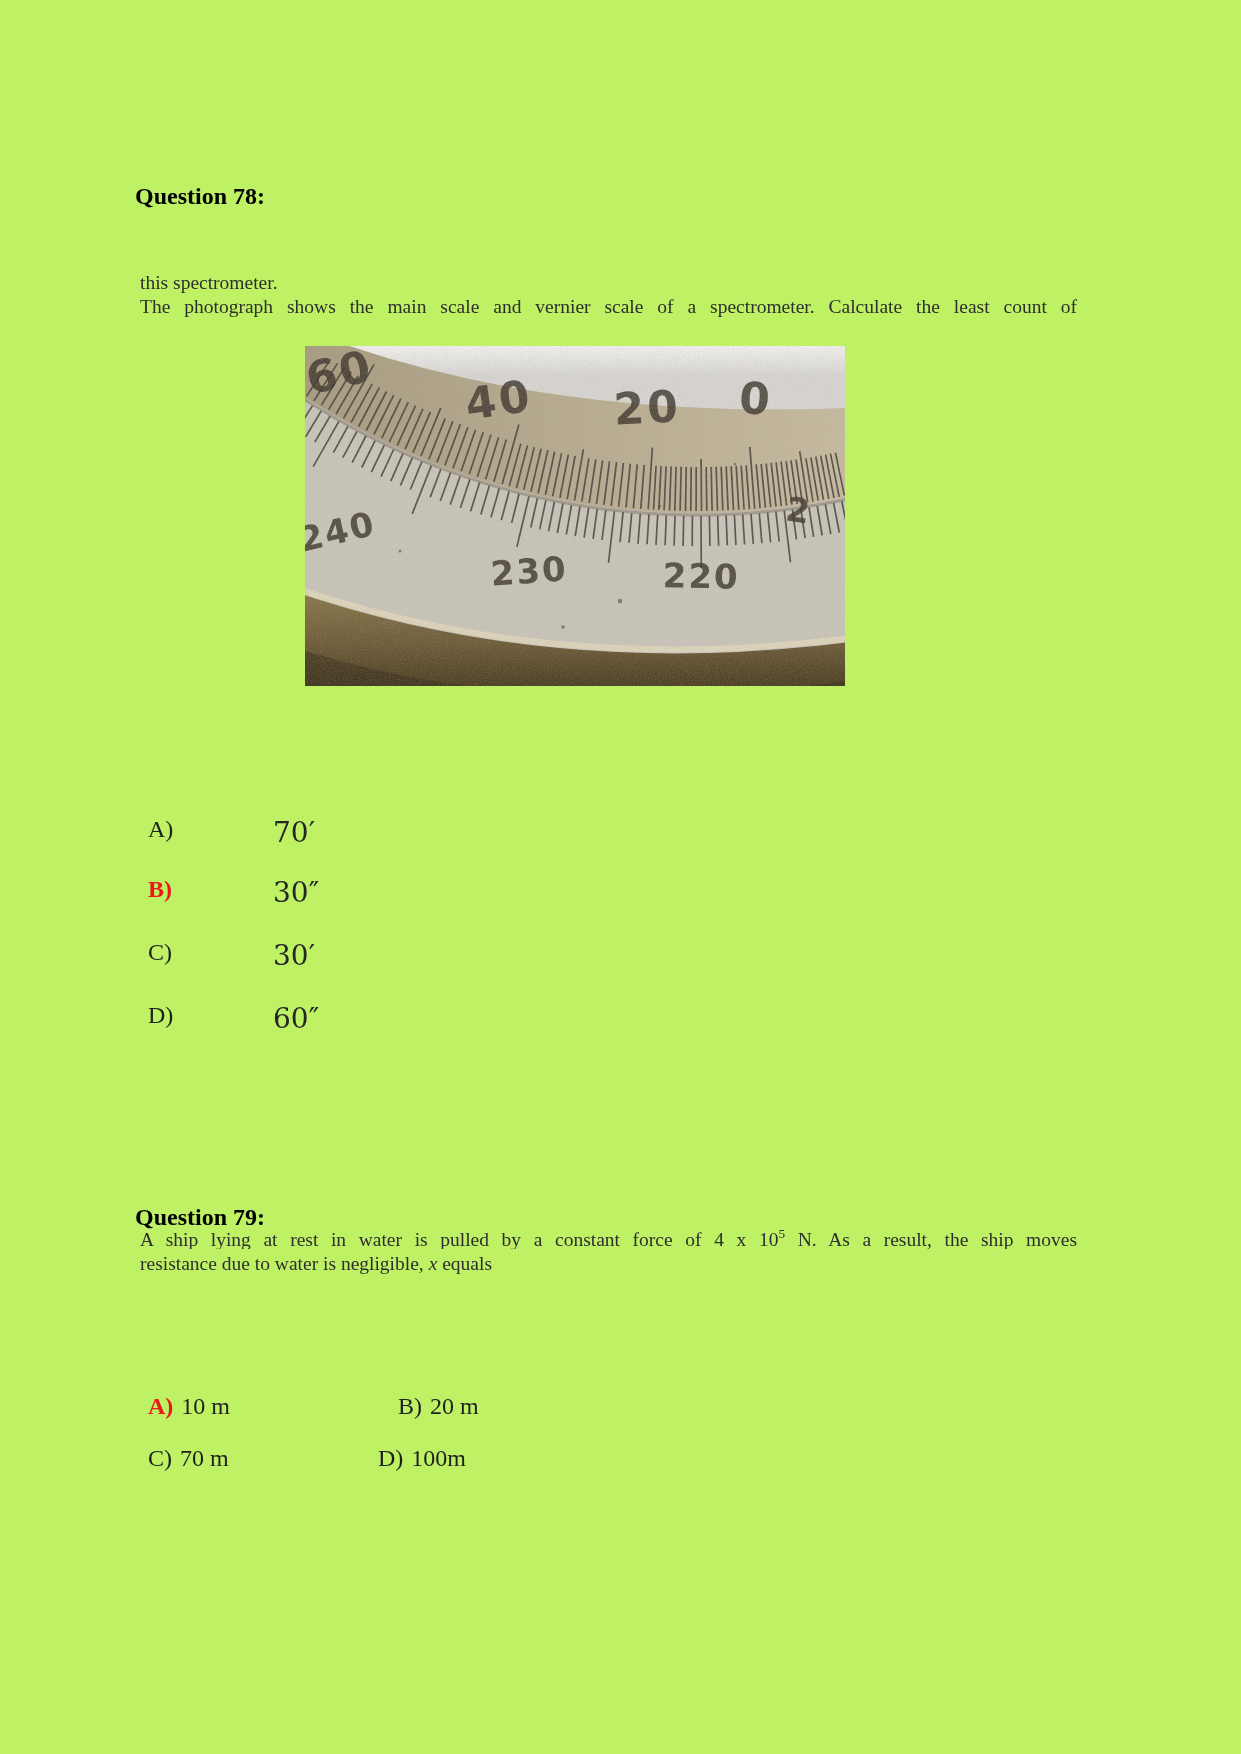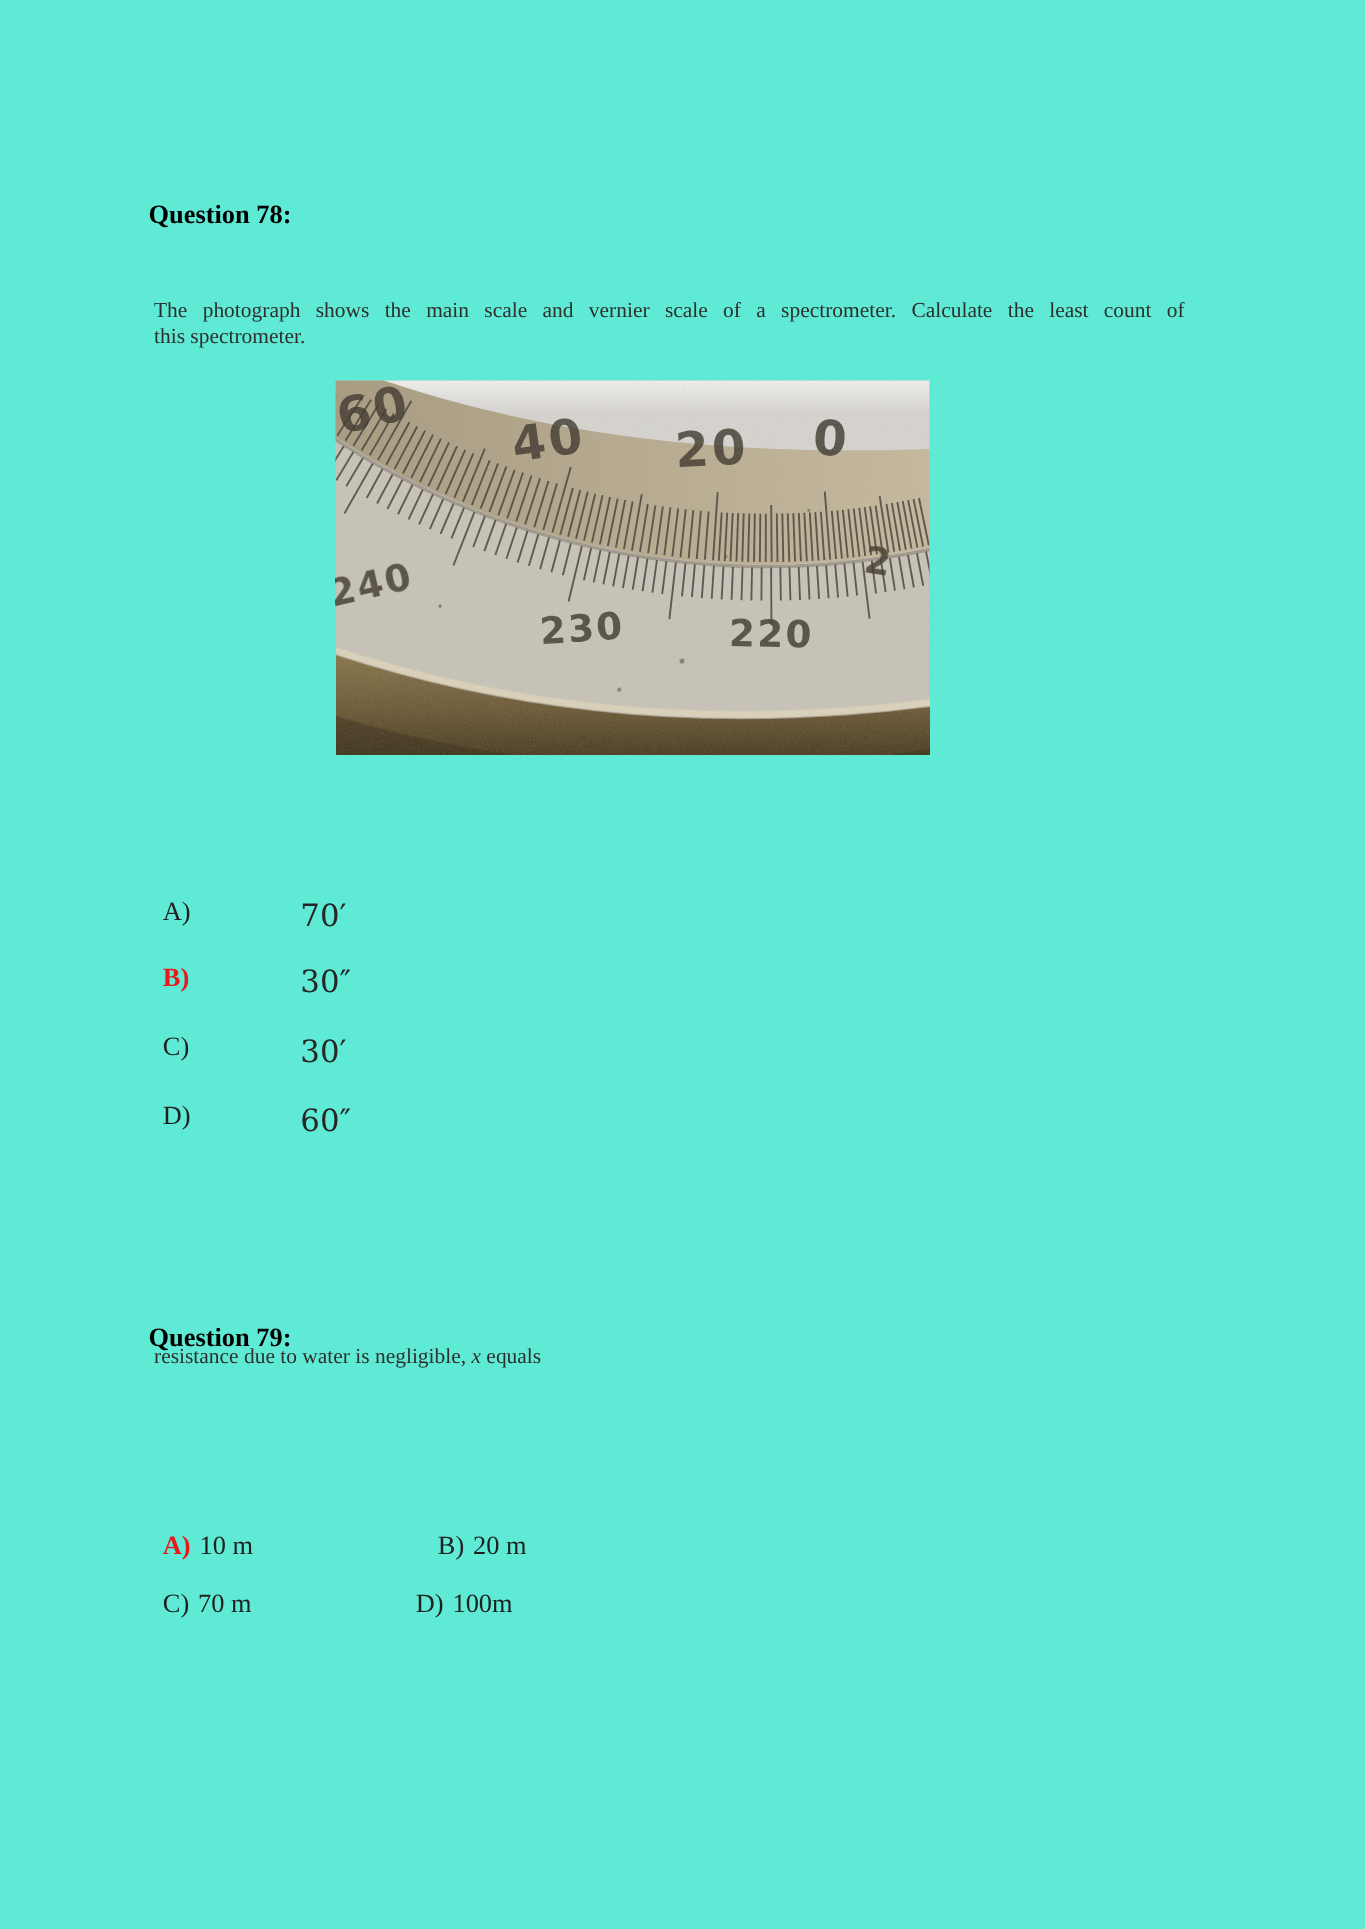--- a/index.html
+++ b/index.html
@@ -1,16 +1,16 @@
 <!DOCTYPE html>
 <html><head>
 <meta charset="utf-8">
 <style>
   html,body{margin:0;padding:0;background:#ffffff;}
-  .page{position:relative;width:1241px;height:1754px;background:#5eead4;
+  .page{position:relative;width:1241px;height:1754px;background:#bef264;
         font-family:"Liberation Serif",serif;color:#222;overflow:hidden;}
   .heading{position:absolute;margin:0;font-family:"Liberation Serif",serif;
            font-weight:bold;font-size:24px;color:#000;}
   #q78h{left:135px;top:183px;}
   #q79h{left:135px;top:1204px;}
   .para{position:absolute;left:140px;width:937px;font-size:19.5px;color:#2e2e2e;}
   #q78p{top:271px;}
   #q79p{top:1219px;}
   .jl{text-align:justify;}
   .jl::after{content:"";display:inline-block;width:100%;height:0;}
@@ -27,22 +27,22 @@
   .otext{margin-left:8px;}
 </style>
 </head>
 <body>
 
 <div class="page">
 
   <h2 class="heading" id="q78h">Question 78:</h2>
 
   <div class="para" id="q78p">
+    <div class="q78l">this spectrometer.</div>
     <div class="q78l jl">The photograph shows the main scale and vernier scale of a spectrometer. Calculate the least count of</div>
-    <div class="q78l">this spectrometer.</div>
   </div>
 
   <svg id="spectro" class="photo" viewBox="0 0 540 340" width="540" height="340">
       <defs>
         <linearGradient id="tanG" x1="0" y1="0" x2="1" y2="0">
           <stop offset="0%" stop-color="#a89c80"></stop>
           <stop offset="100%" stop-color="#c7bb9f"></stop>
         </linearGradient>
         <linearGradient id="bronzeG" x1="0" y1="0" x2="0" y2="1">
           <stop offset="0%" stop-color="#8a774b"></stop>
@@ -245,20 +245,21 @@
     <span class="v78">30′</span>
   </div>
   <div class="opt78" style="top:1002px">
     <span class="l78" style="color: rgb(31, 31, 31); font-weight: normal;">D)</span>
     <span class="v78">60″</span>
   </div>
 
   <h2 class="heading" id="q79h">Question 79:</h2>
 
   <div class="para" id="q79p">
+    <div class="q79l jl">A ship lying at rest in water is pulled by a constant force of 4 x 10<sup>5</sup> N. As a result, the ship moves</div>
     <div class="q79l">resistance due to water is negligible, <i>x</i> equals</div>
   </div>
 
   <div class="opt79" style="left:148px;top:1393px">
     <span style="color: rgb(232, 25, 27); font-weight: bold;">A)</span><span class="otext">10 m</span>
   </div>
   <div class="opt79" style="left:398px;top:1393px">
     <span style="color: rgb(31, 31, 31); font-weight: normal;">B)</span><span class="otext">20 m</span>
   </div>
   <div class="opt79" style="left:148px;top:1445px">

